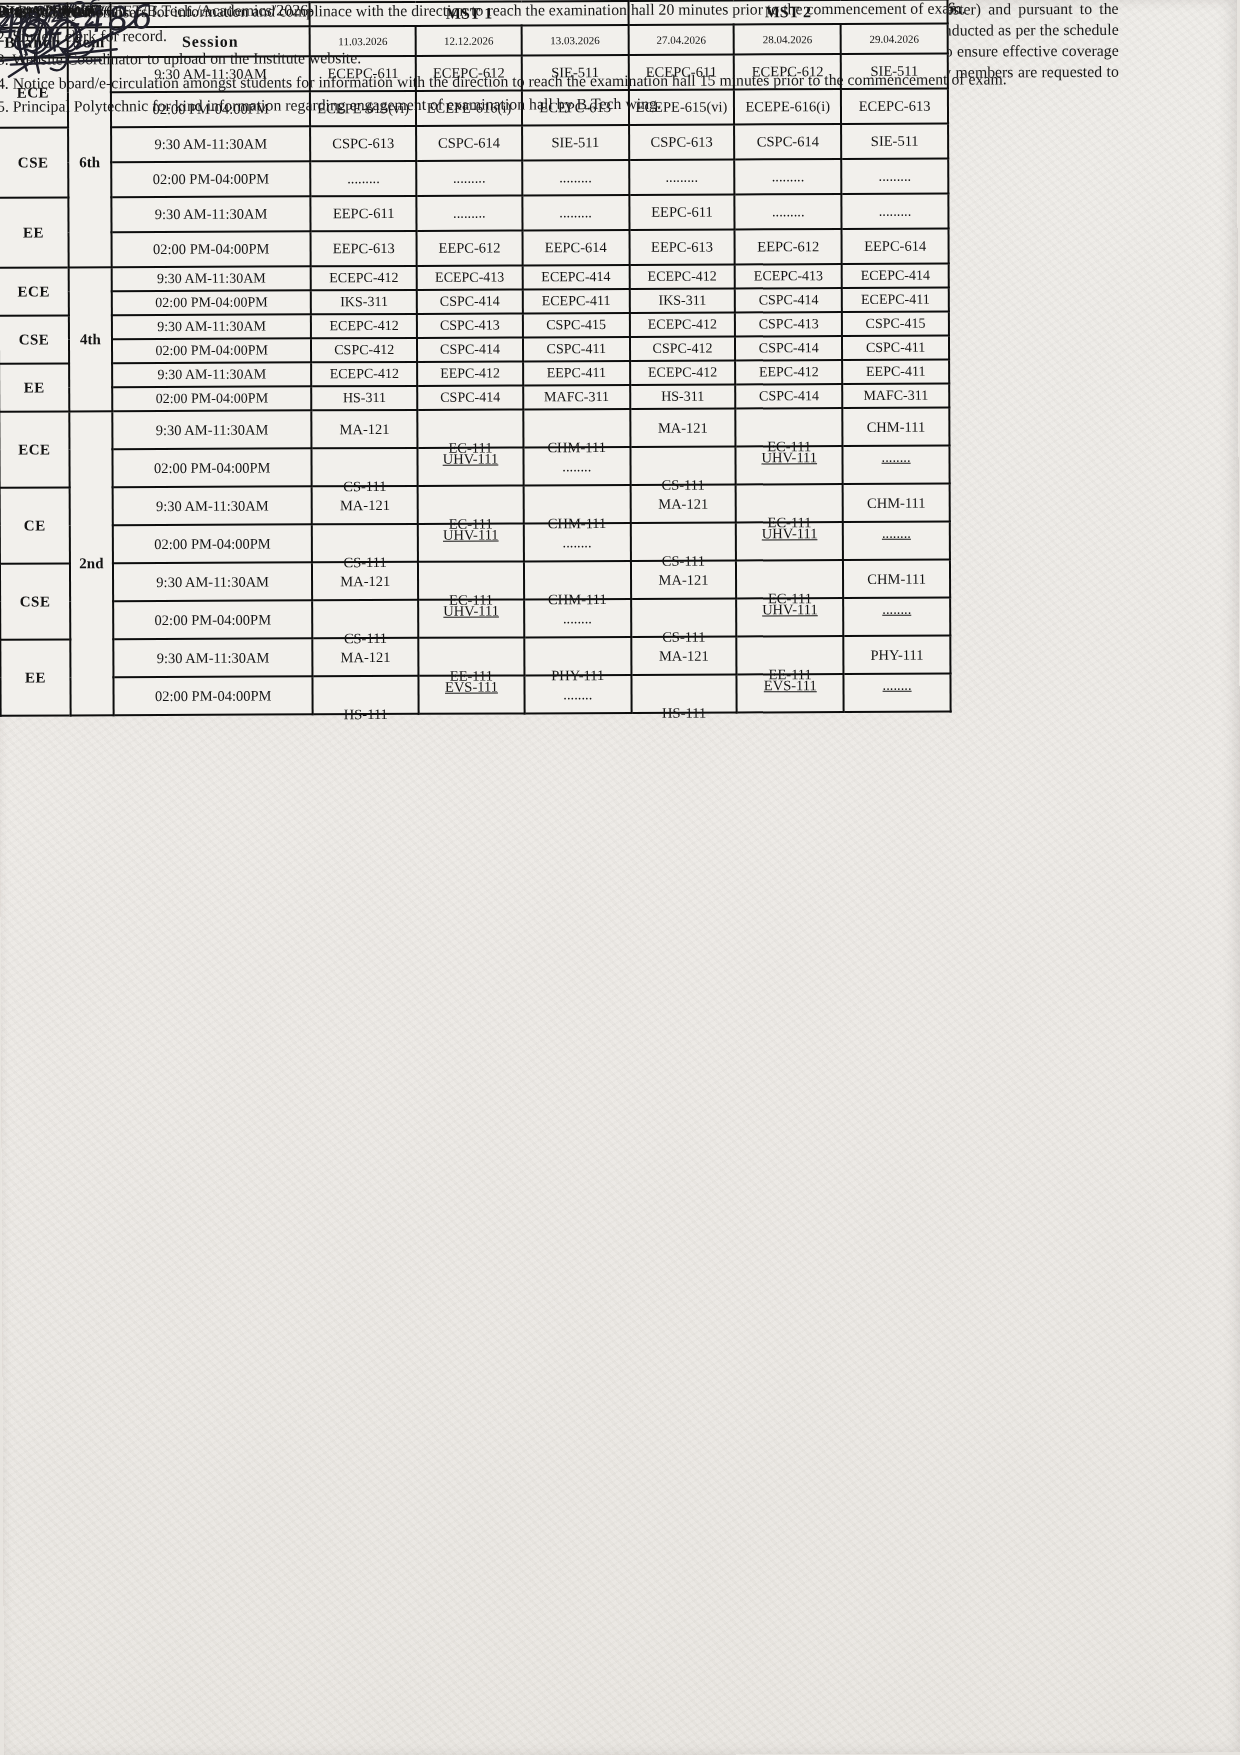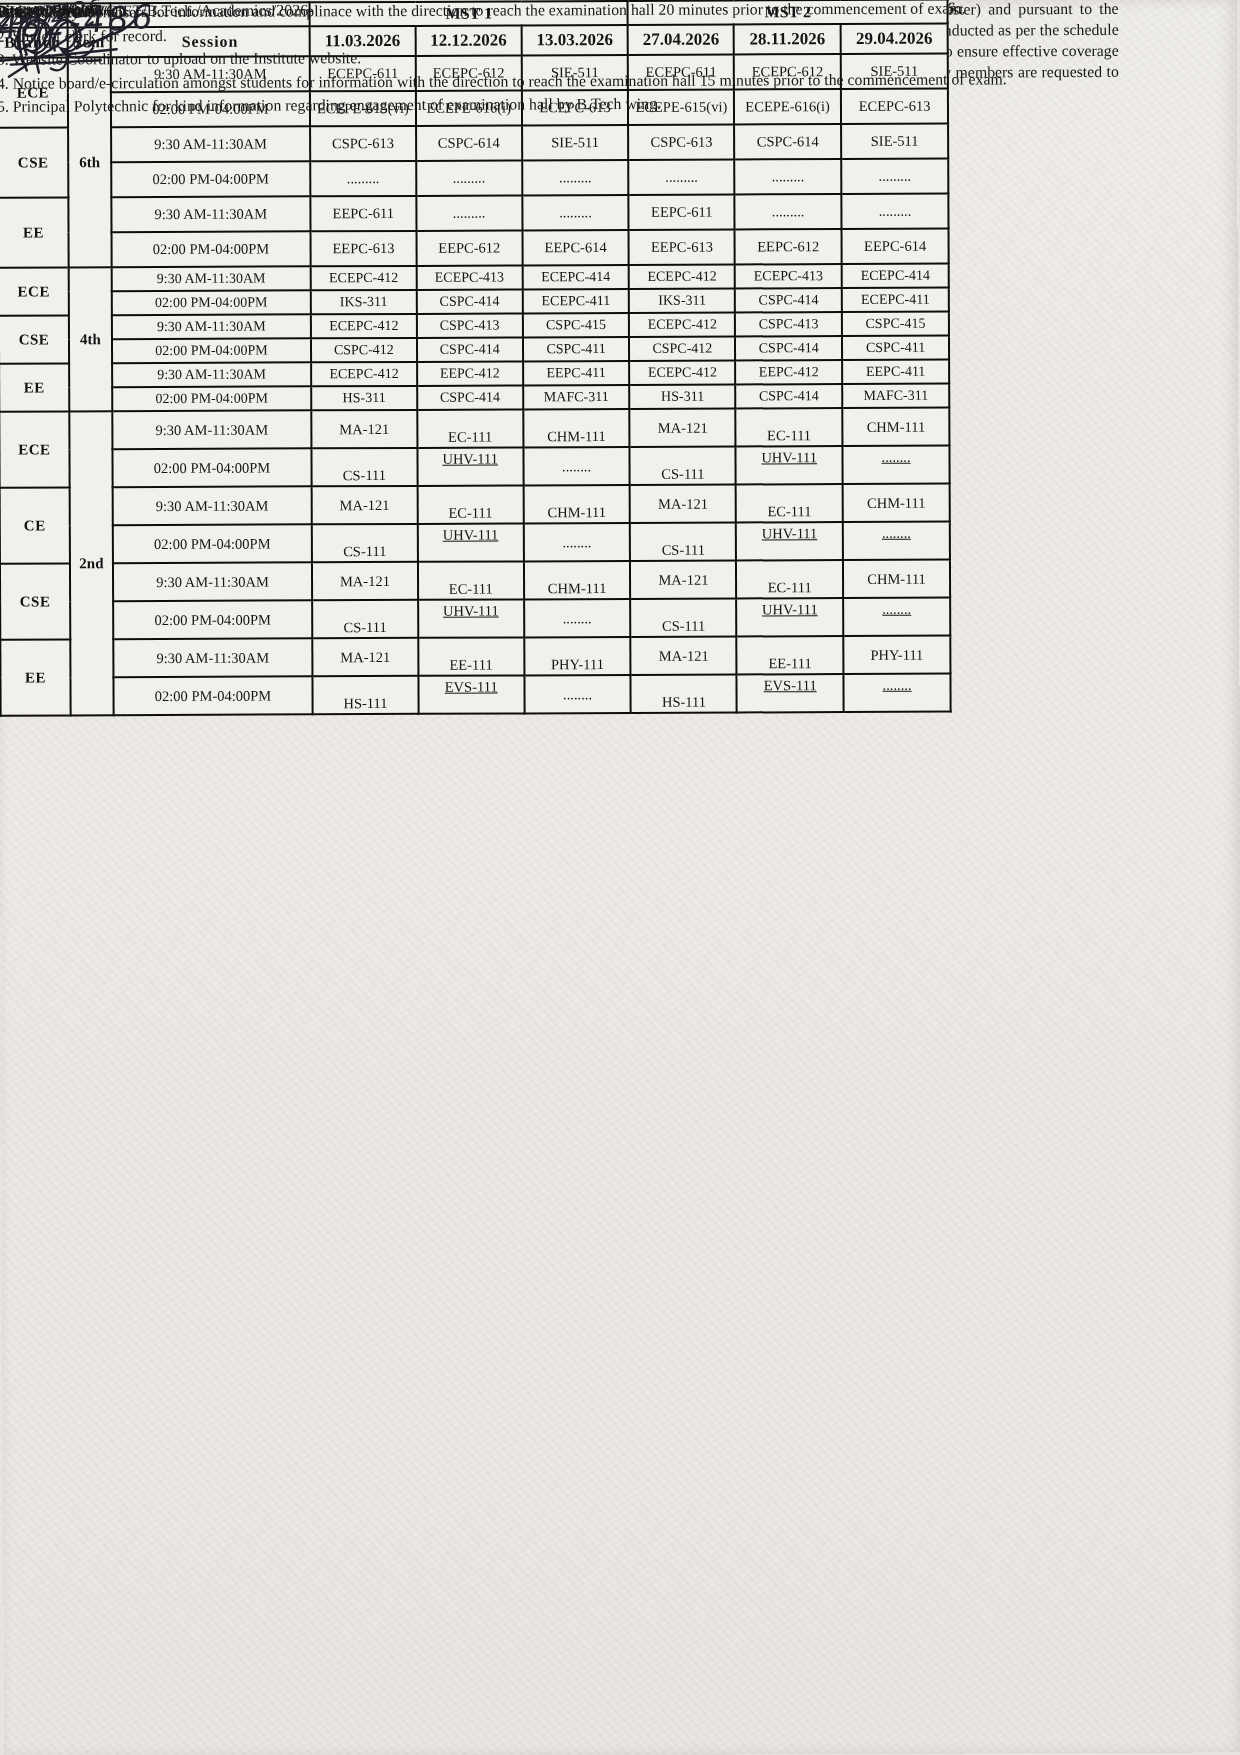--- a/index.html
+++ b/index.html
@@ -35,30 +35,30 @@
     font-family:"Liberation Serif","DejaVu Serif",serif;
   }
   table.sched th, table.sched td{
     border:2px solid #0d0d0d;
     text-align:center;vertical-align:middle;
     padding:0 2px;color:#141414;
   }
   tr.mst-row th{height:22px;font-size:16px;font-weight:bold;}
   tr.head-row th{height:28px;}
   th.colhead{font-size:16px;font-weight:bold;letter-spacing:1px;}
-  th.datehead{font-size:17px;font-weight:bold;}
+  th.datehead{font-size:11px;font-weight:normal;}
   td.branch{font-weight:bold;font-size:15px;letter-spacing:0.5px;}
   td.sem{font-weight:bold;font-size:15px;}
   td.timing{font-size:14.5px;margin-left:7px;}
   td.course{font-size:14.5px;}
   tr.sect0 td{height:33px;}
   tr.sect1 td{height:22px;}
   tr.sect2 td{height:36px;}
   tr.sect1 td.course, tr.sect1 td.timing{font-size:14px;}
-  td.lo{position:relative;top:8px;margin-left:16px;}
+  td.lo{position:relative;top:19px;margin-left:16px;}
   td.hi{position:relative;top:-8px;text-decoration:underline;}
   
   .hand{font-family:"DejaVu Sans",sans-serif;font-style:italic;color:#23232e;}
   .oic-sig{left:52;top:1192;width:150px;height:76px;}
   .oic-sign-date{left:112;top:1228;font-size:21px;transform:rotate(-7deg);letter-spacing:1px;}
   .oic-label{left:56;top:1252;font-weight:bold;font-size:16px;}
   .endstt{left:56;top:1272;font-size:16px;}
   .endstt-num{left:452;top:1252;font-size:33px;transform:rotate(-4deg);letter-spacing:3px;}
   .dir-sig{left:910;top:1188;width:140px;height:64px;}
   .dir-sign-date{left:1022;top:1198;font-size:22px;transform:rotate(-9deg);letter-spacing:1px;}
@@ -120,21 +120,21 @@
         <th colspan="3">MST 2</th>
       </tr>
       <tr class="head-row">
         <th class="colhead">Branch</th>
         <th class="colhead">Sem</th>
         <th class="colhead">Session</th>
         <th class="datehead">11.03.2026</th>
         <th class="datehead">12.12.2026</th>
         <th class="datehead">13.03.2026</th>
         <th class="datehead">27.04.2026</th>
-        <th class="datehead">28.11.2026</th>
+        <th class="datehead">28.04.2026</th>
         <th class="datehead">29.04.2026</th>
       </tr>
     </thead>
     <tbody>
         <tr class="sect0">
           <td rowspan="2" class="branch">ECE</td>
           <td rowspan="6" class="sem">6th</td>
           <td class="timing">9:30 AM-11:30AM</td>
           <td class="course">ECEPC-611</td>
           <td class="course">ECEPC-612</td>

